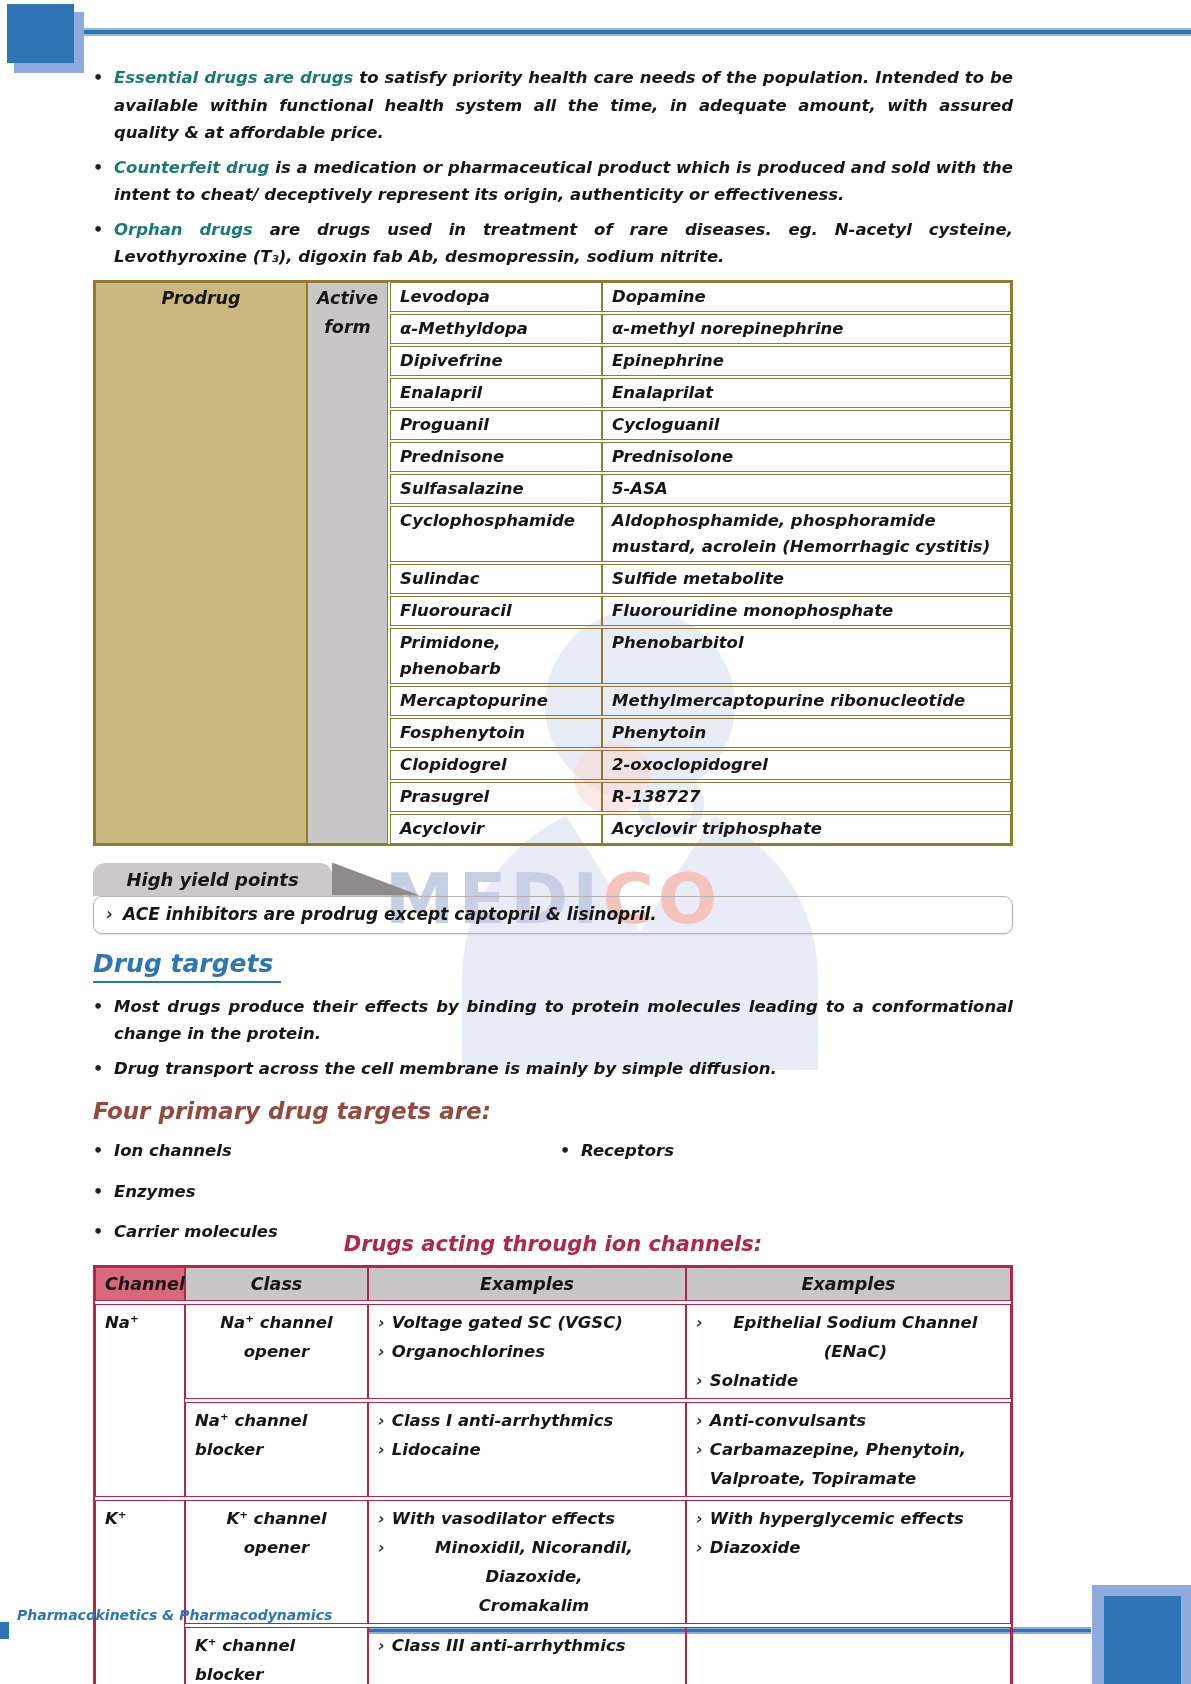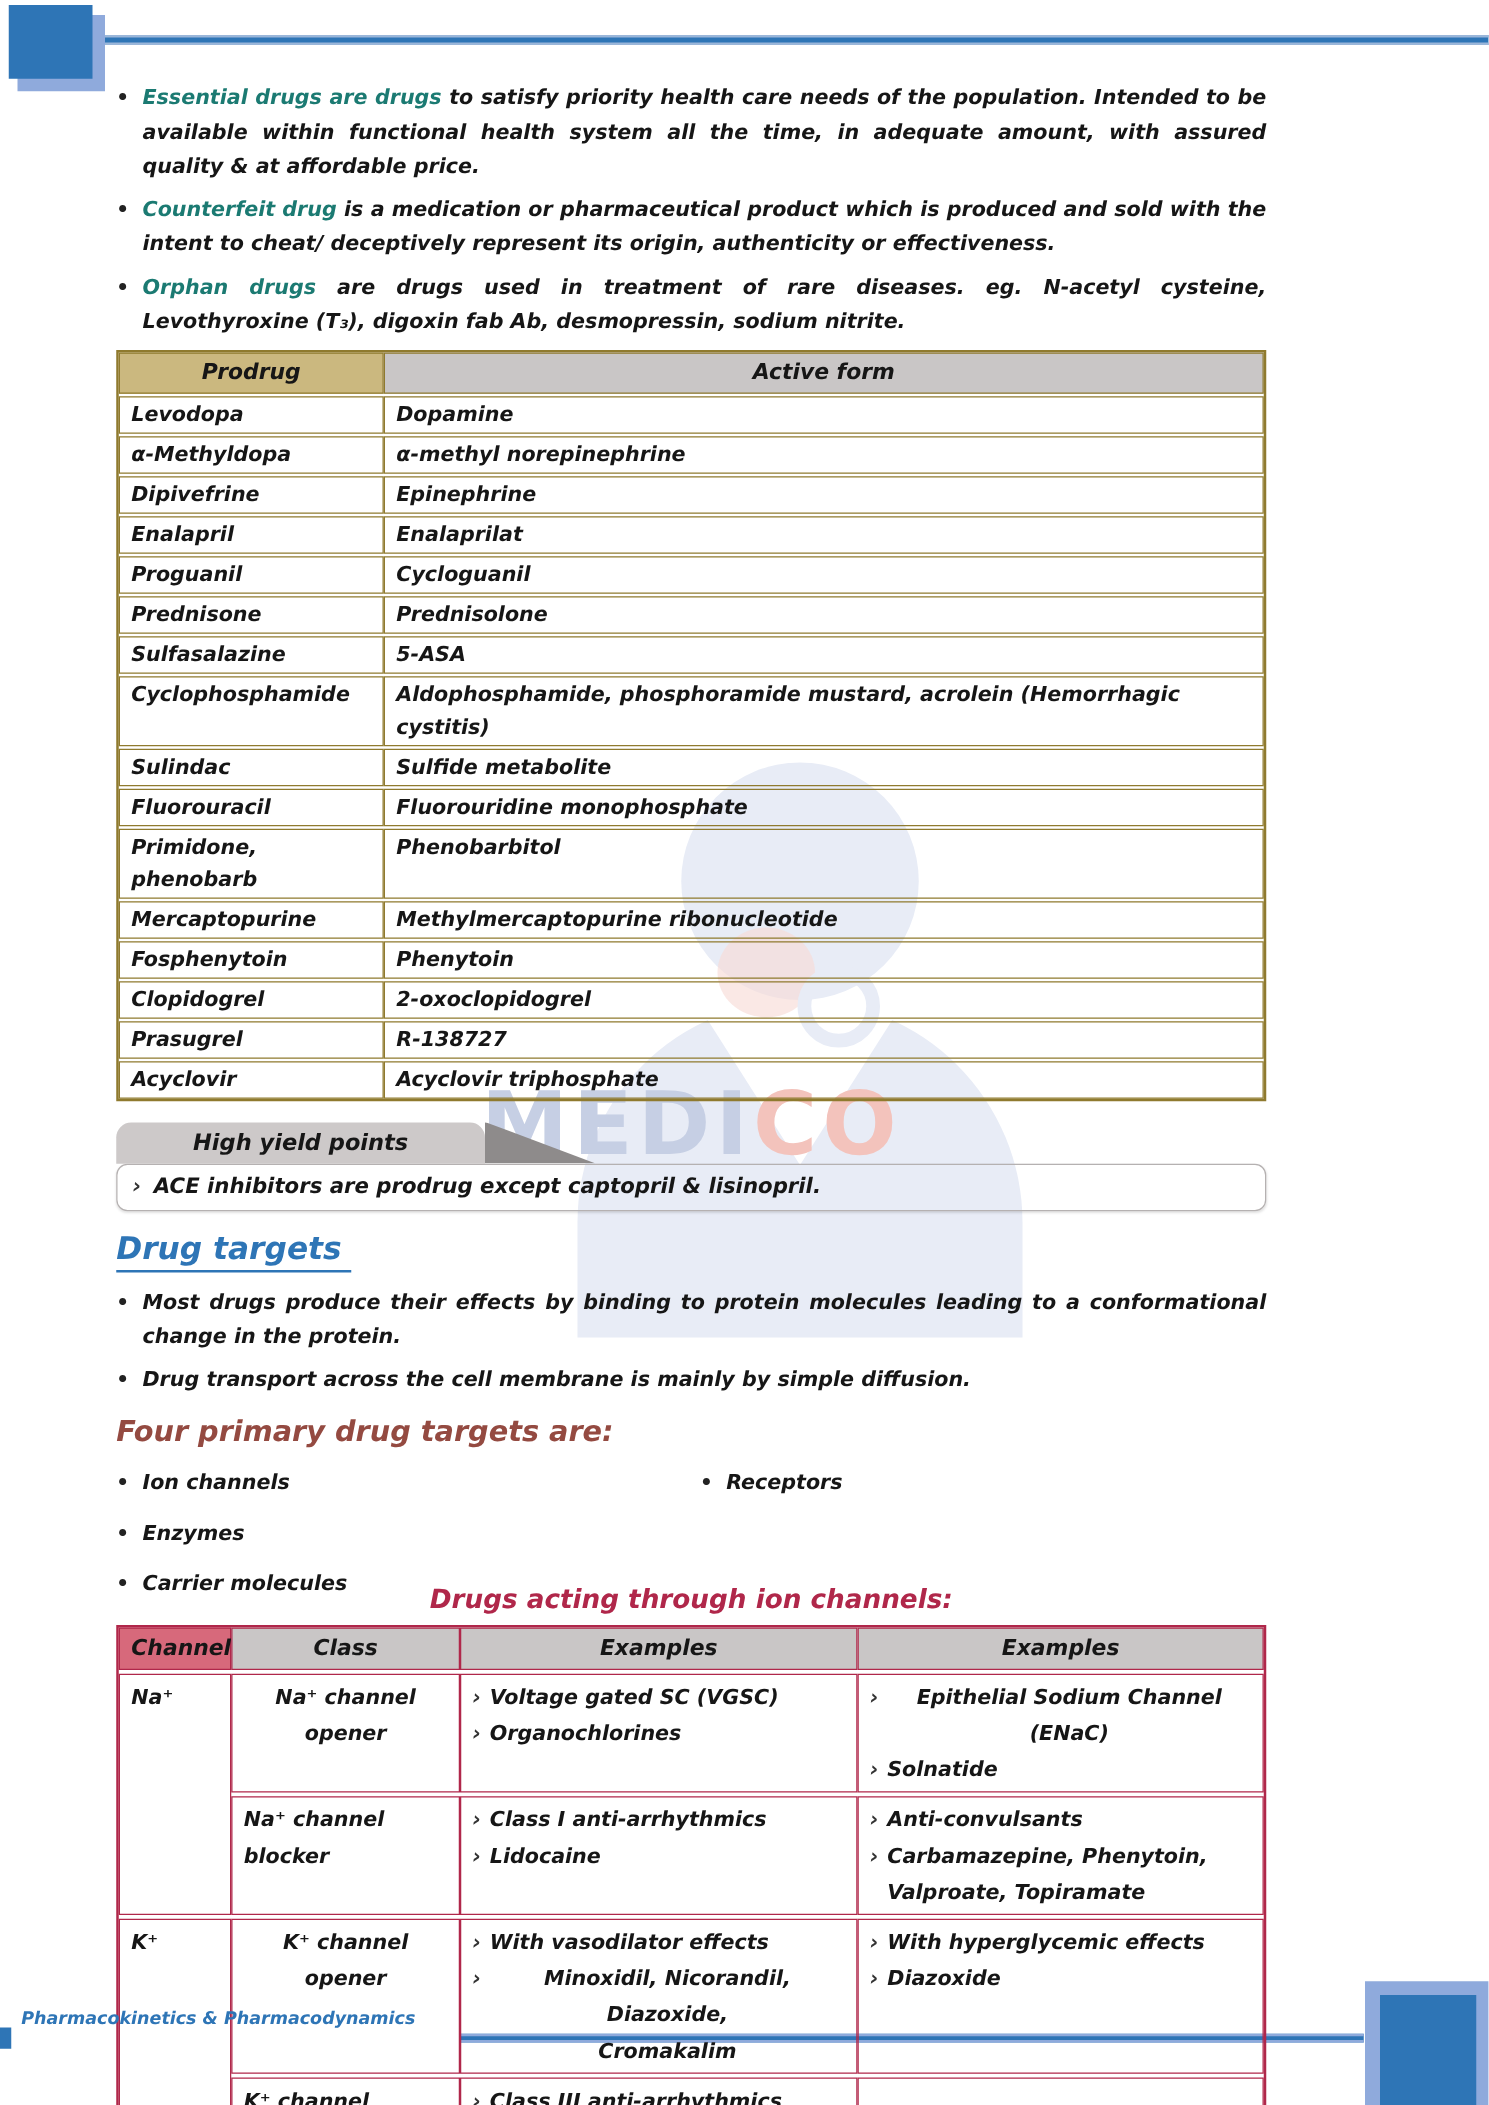--- a/index.html
+++ b/index.html
@@ -29,30 +29,30 @@
 
   
   .content{position:absolute;left:93px;top:64px;width:920px;z-index:2;}
 
   .b-item{display:flex;gap:9px;margin-bottom:7px;}
   .b-dot{flex:none;width:12px;font-weight:bold;font-size:16px;line-height:27px;color:#222;}
   .b-text{font-style:italic;font-weight:bold;font-size:16.5px;line-height:27.5px;text-align:justify;}
   .hl{color:var(--accent-teal,#1b7a72);}
 
   
-  .ptable{margin-top:9px;border:2px solid var(--gold,#8f7a2e);display:flex;flex-direction:column;gap:2px;}
+  .ptable{margin-top:9px;border:2px solid var(--gold,#8f7a2e);display:flex;flex-direction:row;gap:2px;}
   .prow{display:grid;grid-template-columns:212px 1fr;}
   .pcell{border:1.5px solid var(--gold,#8f7a2e);padding:1px 9px;font-style:italic;font-weight:bold;
          font-size:16.5px;line-height:26px;min-height:26px;background:transparent;}
   .phl{background:var(--tan,#cbb87f);text-align:center;font-size:17.5px;line-height:29px;}
   .phr{background:var(--header-gray,#c9c6c6);text-align:center;font-size:17.5px;line-height:29px;}
 
   
   .hy-tab-row{margin-top:17px;display:flex;height:33px;}
-  .hy-tab{width:295px;background:var(--tab-gray,#cdc9c9);border-radius:12px 12px 0 0;display:flex;
+  .hy-tab{width:239px;background:var(--tab-gray,#cdc9c9);border-radius:12px 12px 0 0;display:flex;
           align-items:center;justify-content:center;font-style:italic;font-weight:bold;font-size:18px;}
   .hy-flag{width:88px;height:33px;background:var(--tab-dark-gray,#8e8b8b);
            clip-path:polygon(0 0,100% 100%,0 100%);}
   .hy-box{border:1.5px solid #b5b1b1;border-radius:9px;padding:4px 12px 5px;display:flex;gap:10px;
           font-style:italic;font-weight:bold;font-size:17px;line-height:27px;box-shadow:0 1px 2px rgba(0,0,0,.12);}
   .mk{flex:none;color:#333;}
 
   
   .dt-head{margin-top:15px;display:inline-block;color:var(--accent-blue,#2e75b6);font-style:italic;
            font-weight:bold;font-size:25px;border-bottom:2.5px solid var(--accent-blue,#2e75b6);

